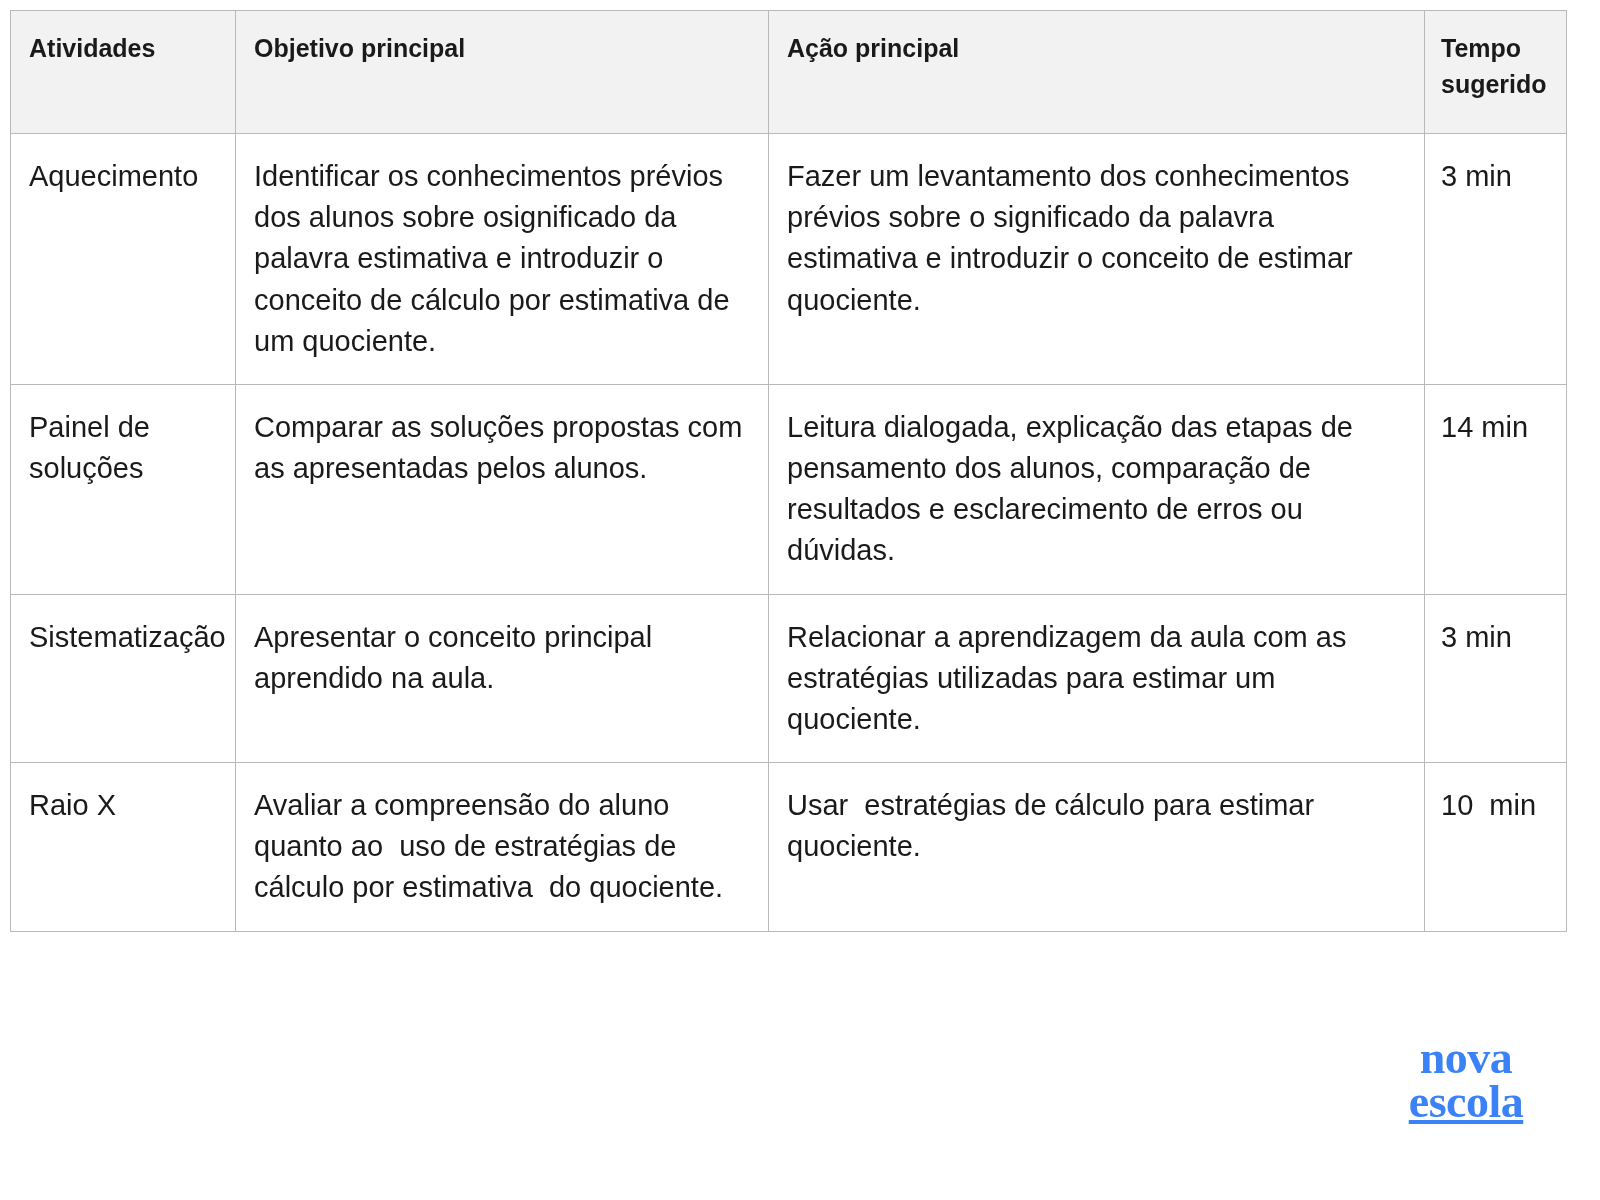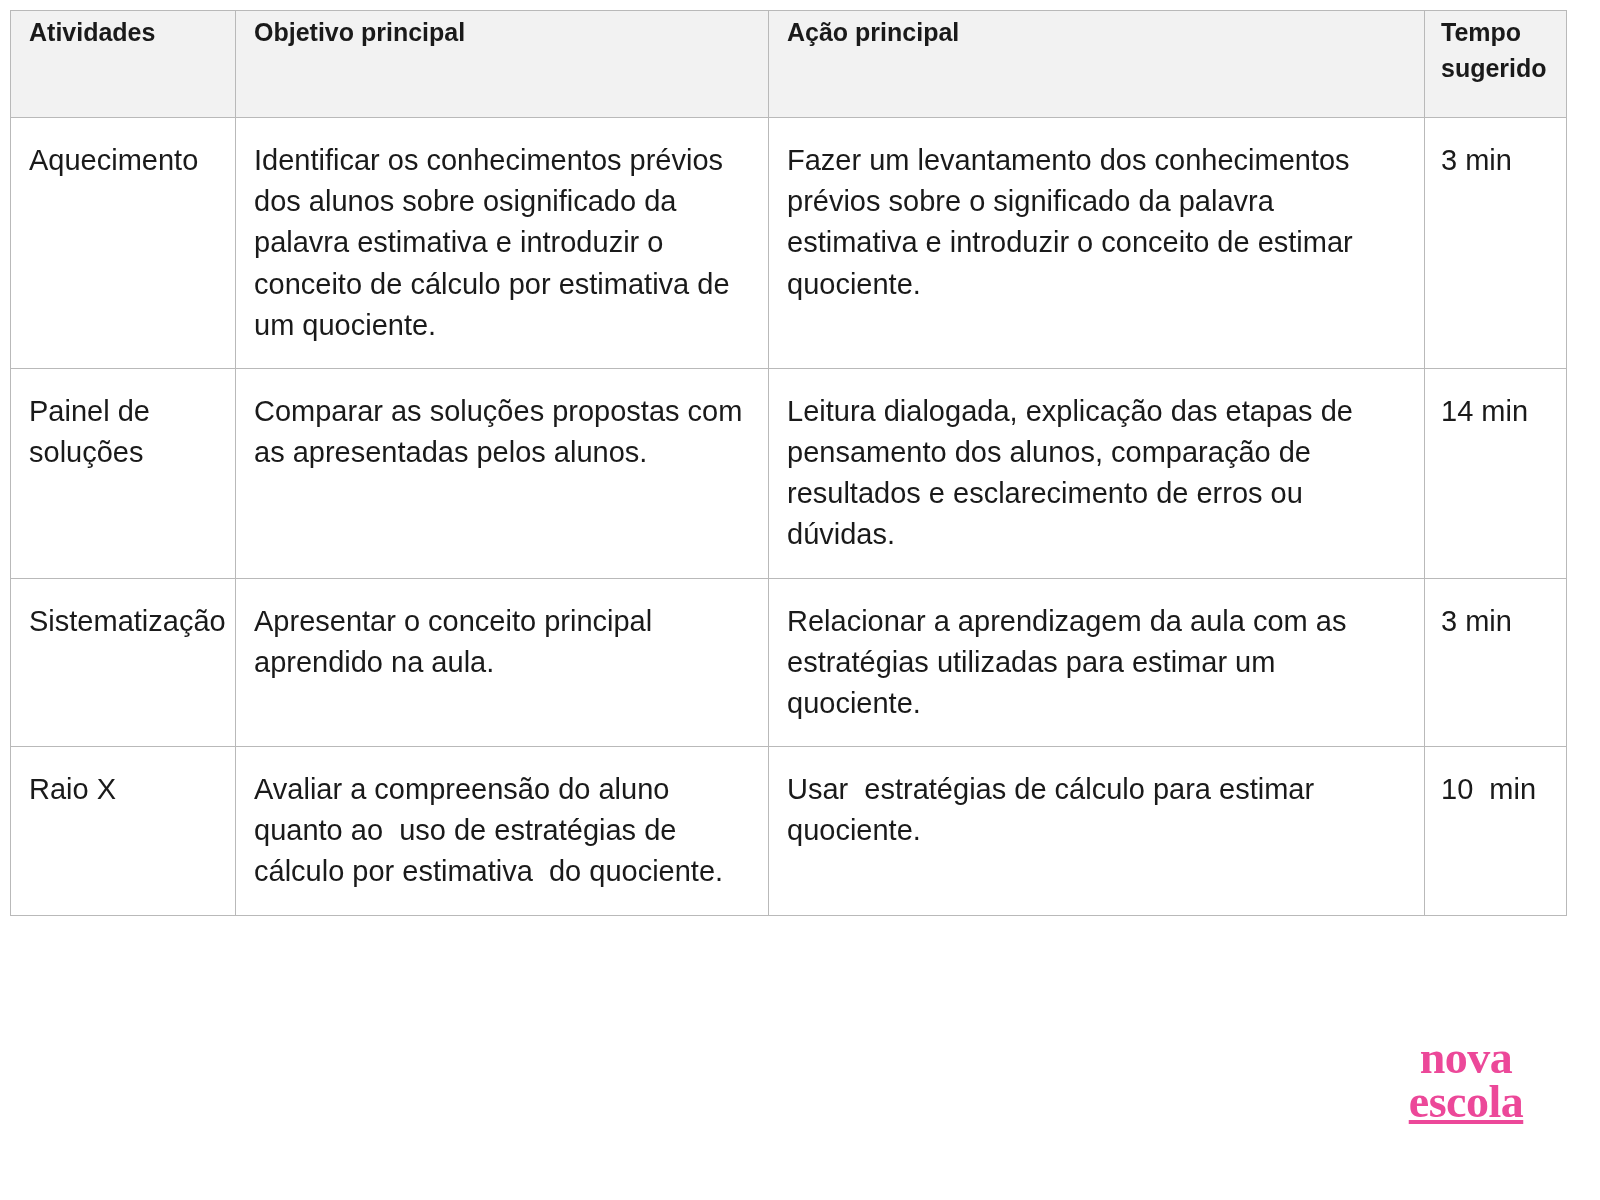--- a/index.html
+++ b/index.html
@@ -48,21 +48,21 @@
     font-size: 29px;
     line-height: 1.42;
     color: #1a1a1a;
     white-space: pre-wrap;
   }
 
   .lesson-table thead th {
     background: #f2f2f2;
     font-weight: bold;
     font-size: 25px;
-    padding-top: 4px;
+    padding-top: 20px;
     padding-bottom: 20px;
     height: 82px;
   }
 
   .lesson-table tbody td {
     background: #ffffff;
   }
 
   
   .row-h-194 td { height: 150px; }
@@ -78,21 +78,21 @@
   .brand-logo {
     position: absolute;
     left: 1366px;
     top: 1036px;
     width: 200px;
     text-align: center;
     font-family: "Liberation Serif", serif;
     font-weight: bold;
     font-size: 46px;
     line-height: 0.95;
-    color: #ec4899;
+    color: #3b82f6;
     letter-spacing: -0.5px;
     user-select: none;
   }
   .brand-logo .line1 { display: block; }
   .brand-logo .line2 { display: block; text-decoration: underline; }
 </style>
 </head>
 <body>
 
 <div class="page">

